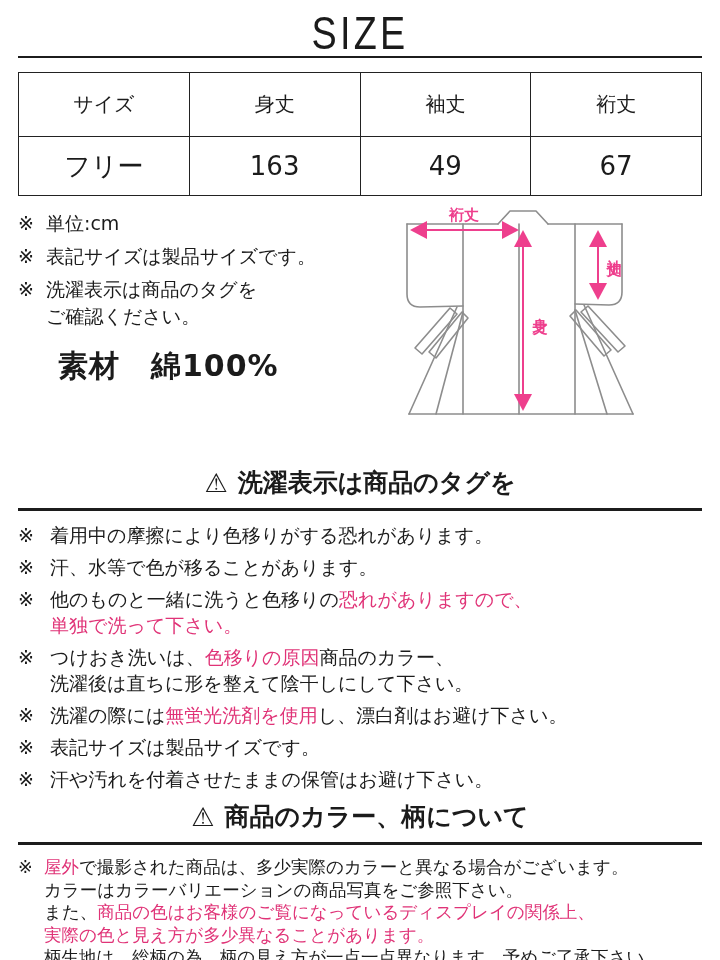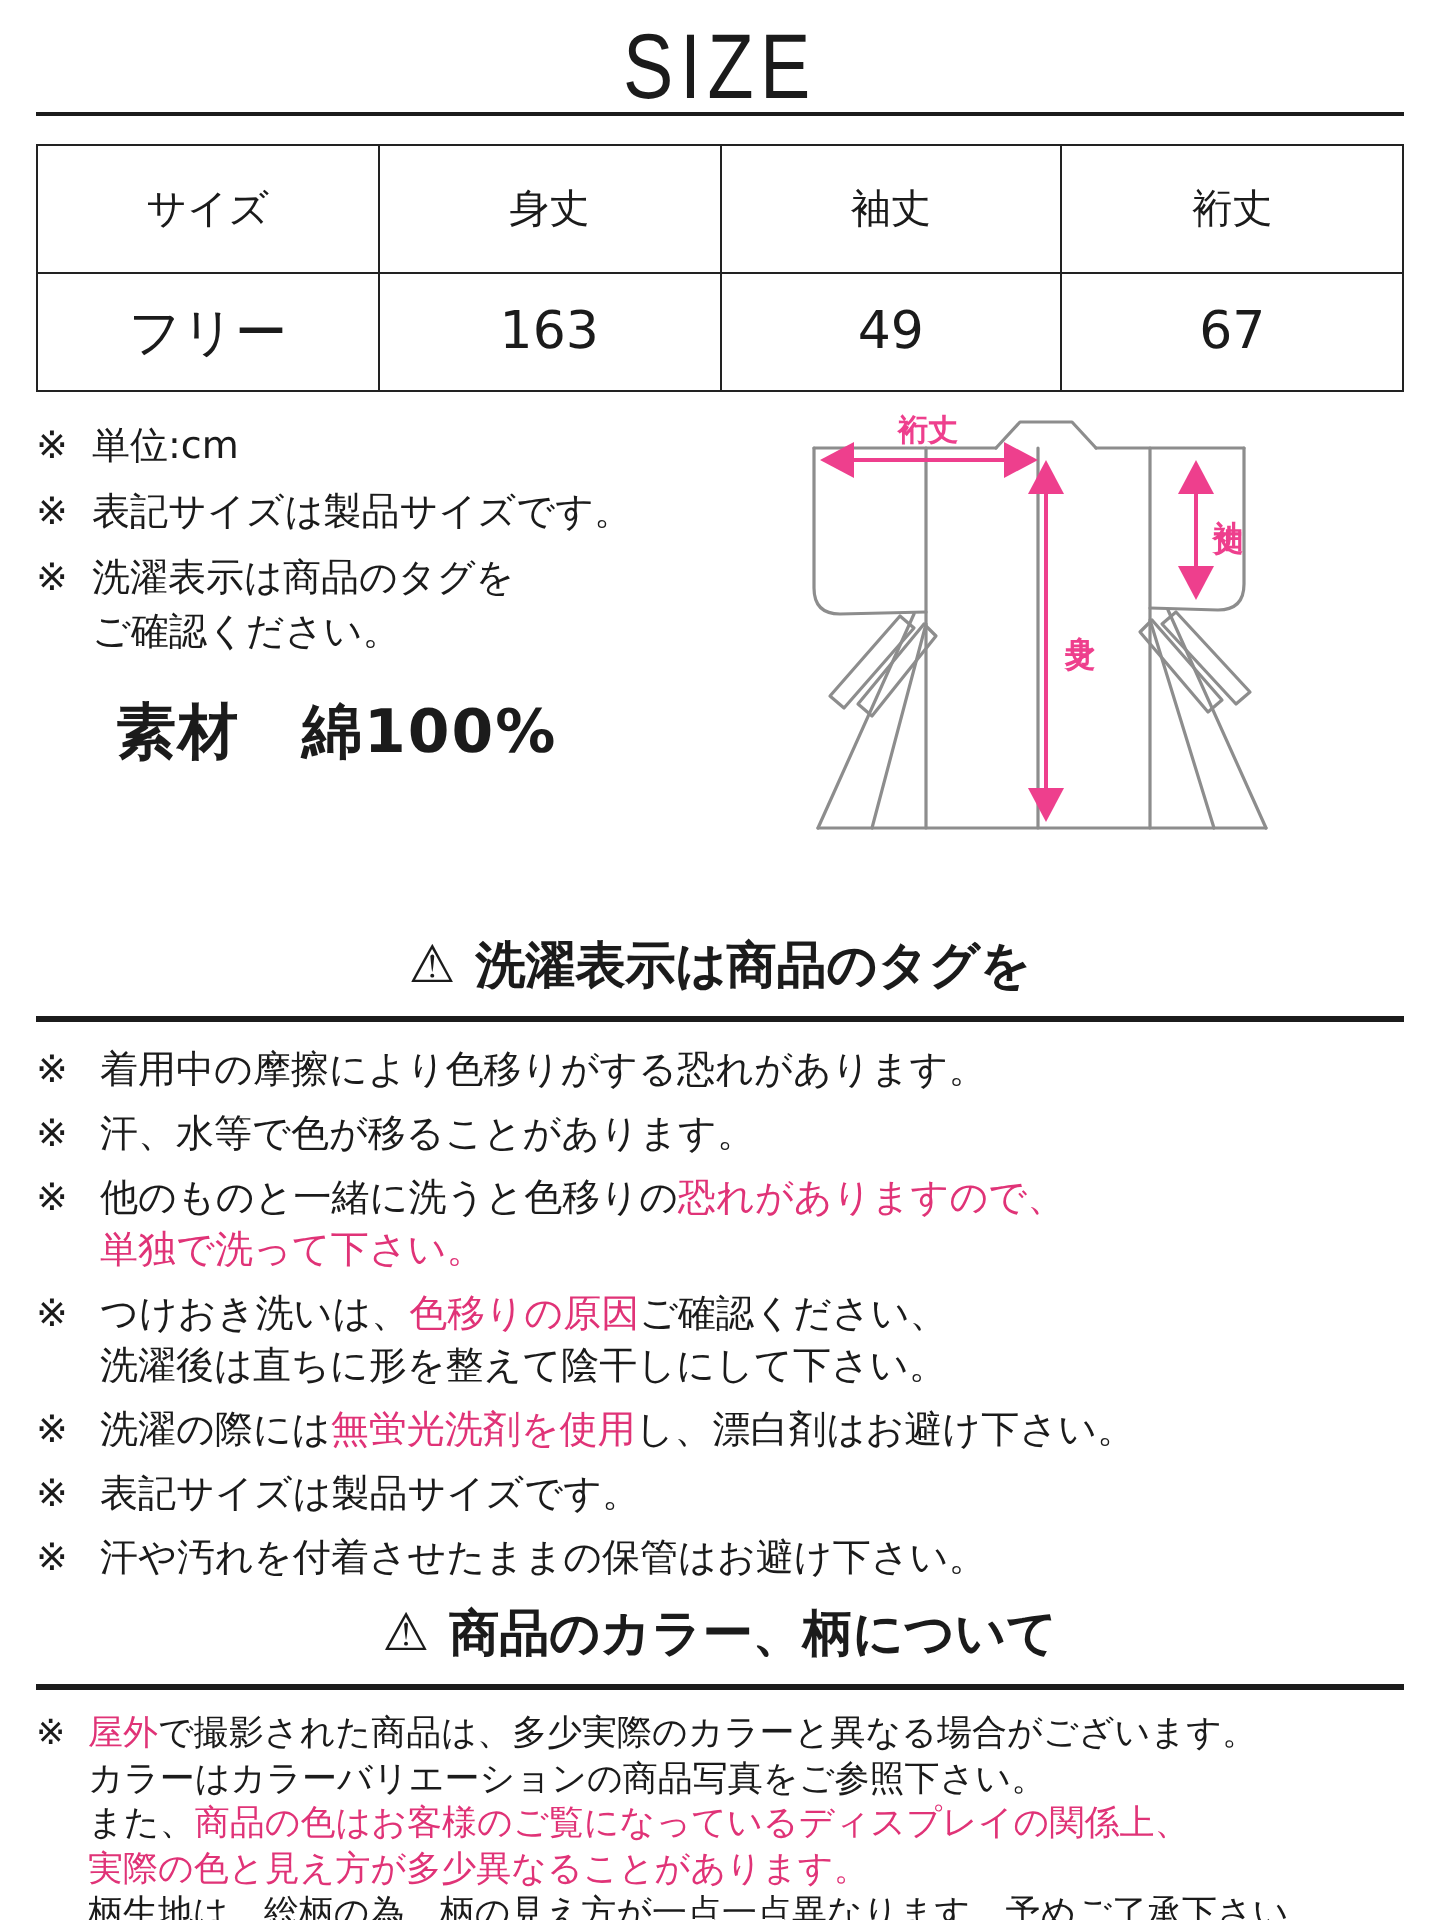--- a/index.html
+++ b/index.html
@@ -163,21 +163,21 @@
         <span class="mark">※</span>
         <span>汗、水等で色が移ることがあります。</span>
       </div>
       <div class="item">
         <span class="mark">※</span>
         <span>他のものと一緒に洗うと色移りの</span><span class="pink">恐れがありますので、</span>
         <div class="pink">単独で洗って下さい。</div>
       </div>
       <div class="item">
         <span class="mark">※</span>
-        <span>つけおき洗いは、</span><span class="pink">色移りの原因</span><span>ご確認ください、</span>
+        <span>つけおき洗いは、</span><span class="pink">色移りの原因</span><span>商品のカラー、</span>
         <div>洗濯後は直ちに形を整えて陰干しにして下さい。</div>
       </div>
       <div class="item">
         <span class="mark">※</span>
         <span>洗濯の際には</span><span class="pink">無蛍光洗剤を使用</span><span>し、漂白剤はお避け下さい。</span>
       </div>
       <div class="item">
         <span class="mark">※</span>
         <span>表記サイズは製品サイズです。</span>
       </div>

